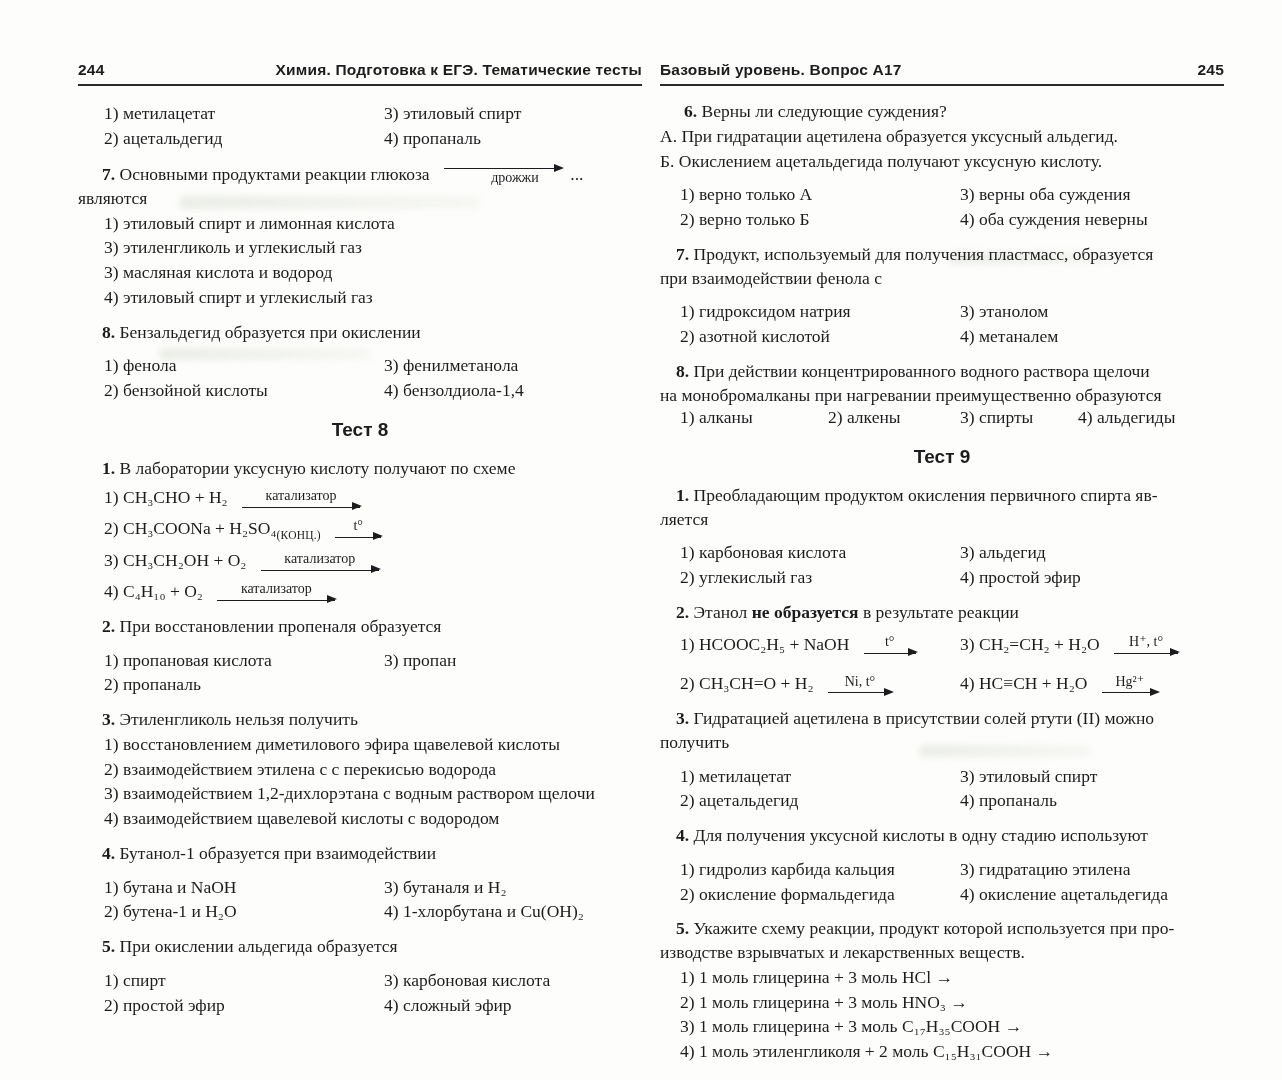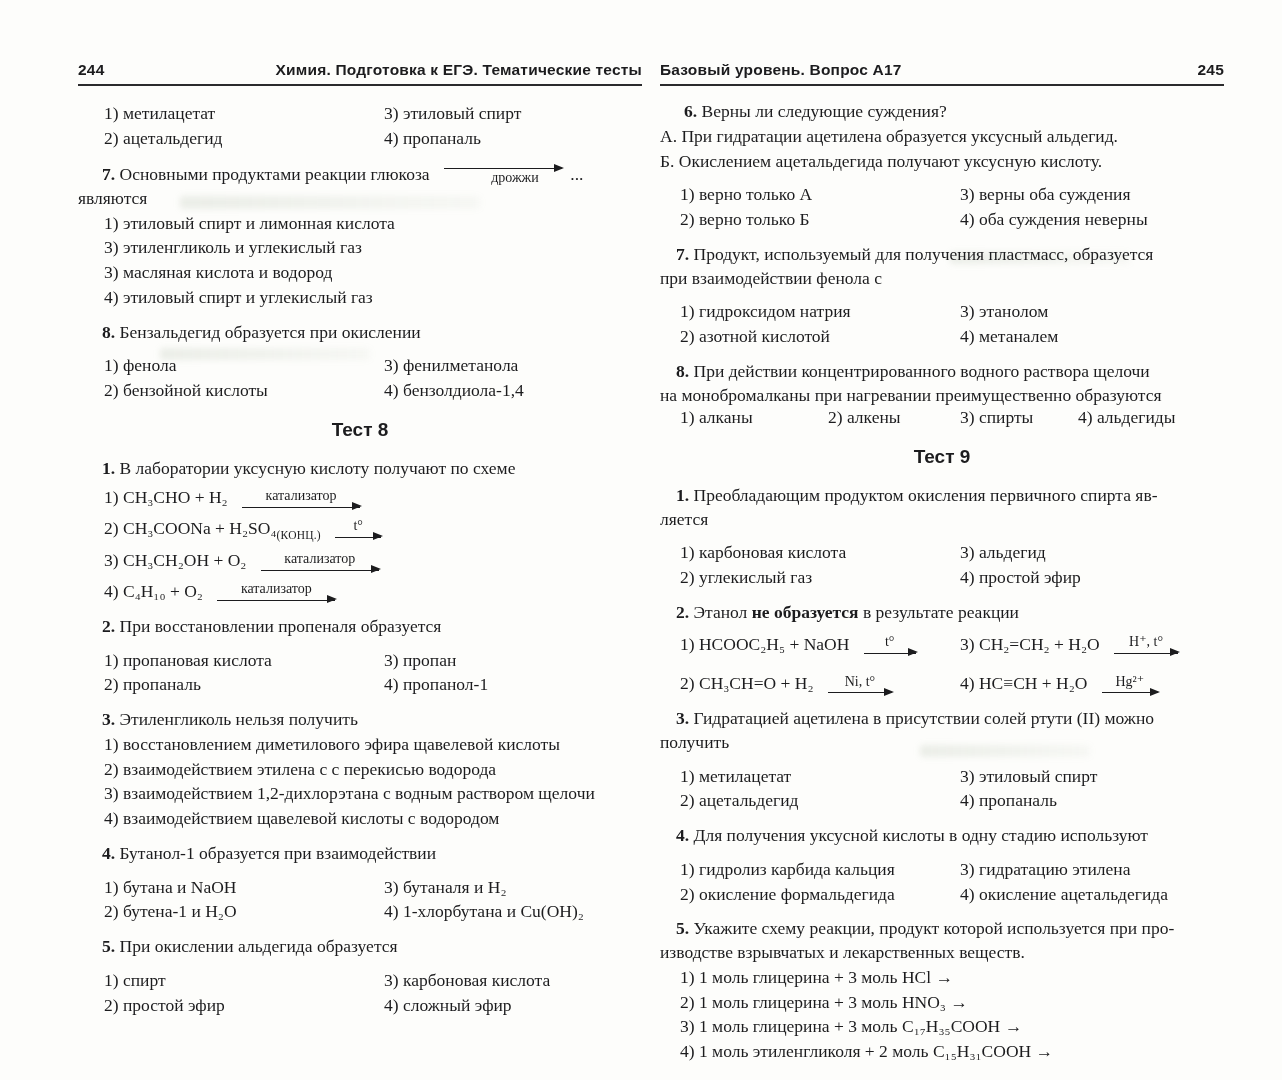--- a/index.html
+++ b/index.html
@@ -167,21 +167,20 @@
     </p>
 
     <p class="q">
       <span class="qnum">2.</span>
       <span>При восстановлении пропеналя образуется</span>
     </p>
     <div class="g2">
       <span>1) пропановая кислота</span>
       <span>3) пропан</span>
       <span>2) пропаналь</span>
-      <span>4) пропанол-1</span>
     </div>
 
     <p class="q">
       <span class="qnum">3.</span>
       <span>Этиленгликоль нельзя получить</span>
     </p>
     <p class="opt">1) восстановлением диметилового эфира щавелевой кислоты</p>
     <p class="opt">2) взаимодействием этилена с с перекисью водорода</p>
     <p class="opt">3) взаимодействием 1,2-дихлорэтана с водным раствором щелочи</p>
     <p class="opt">4) взаимодействием щавелевой кислоты с водородом</p>

